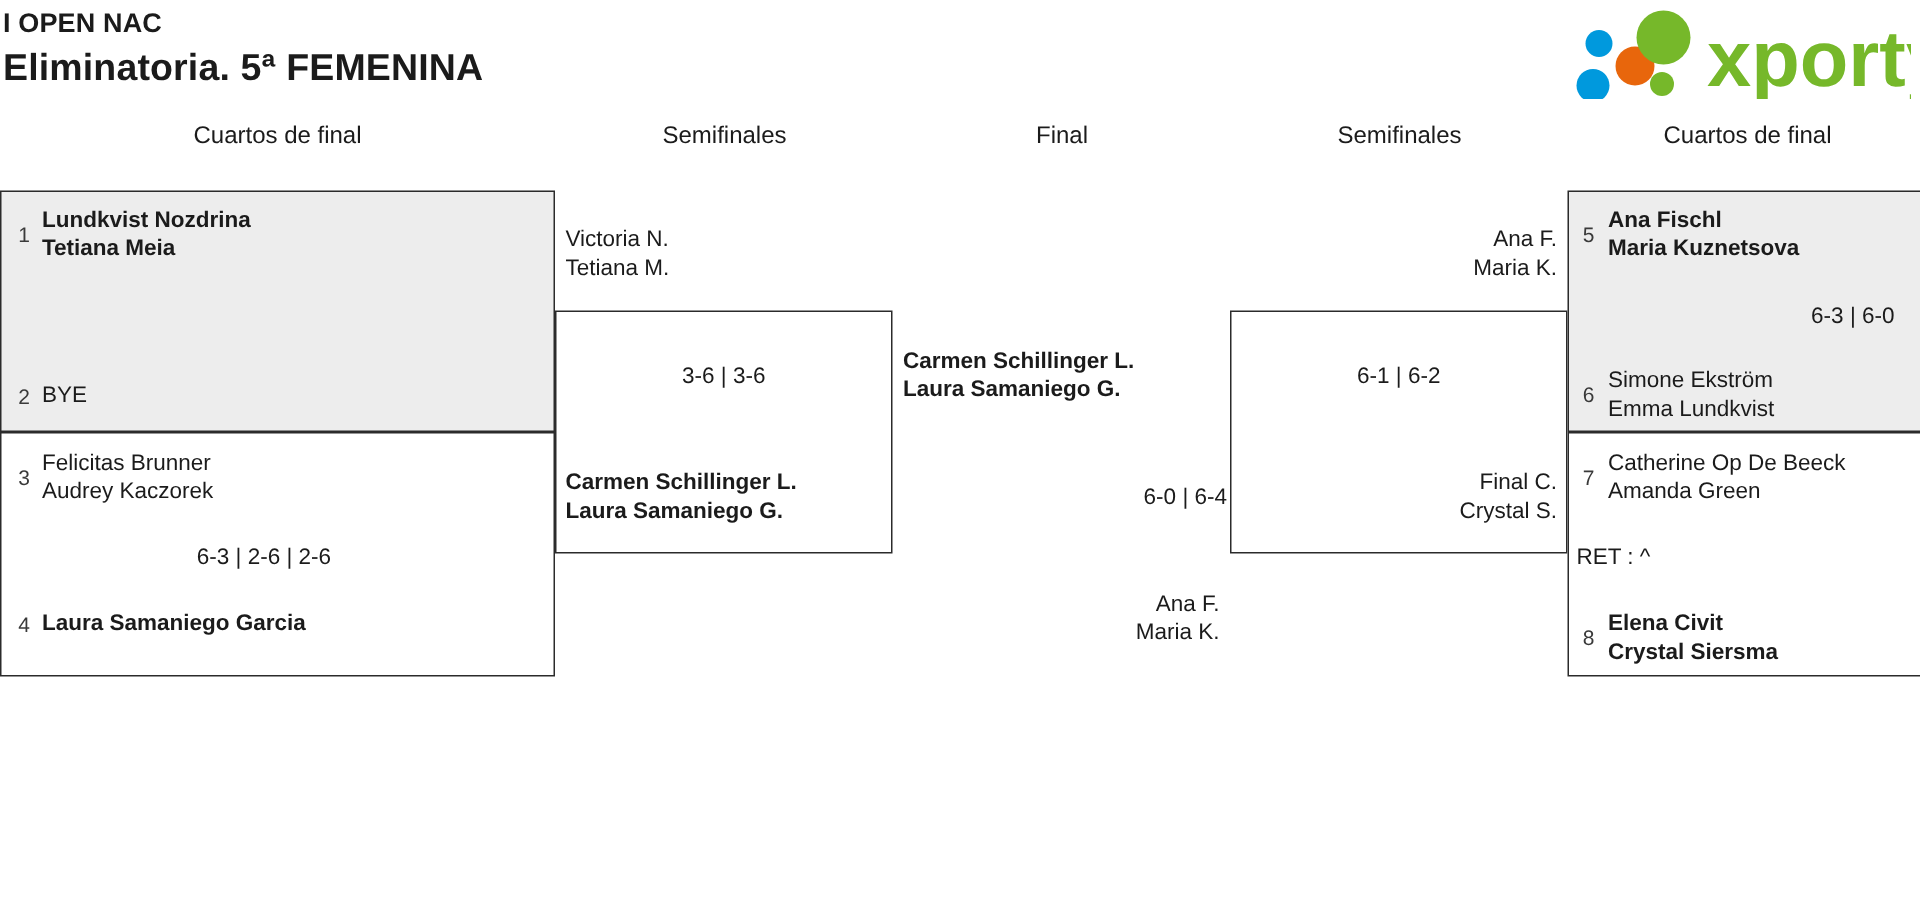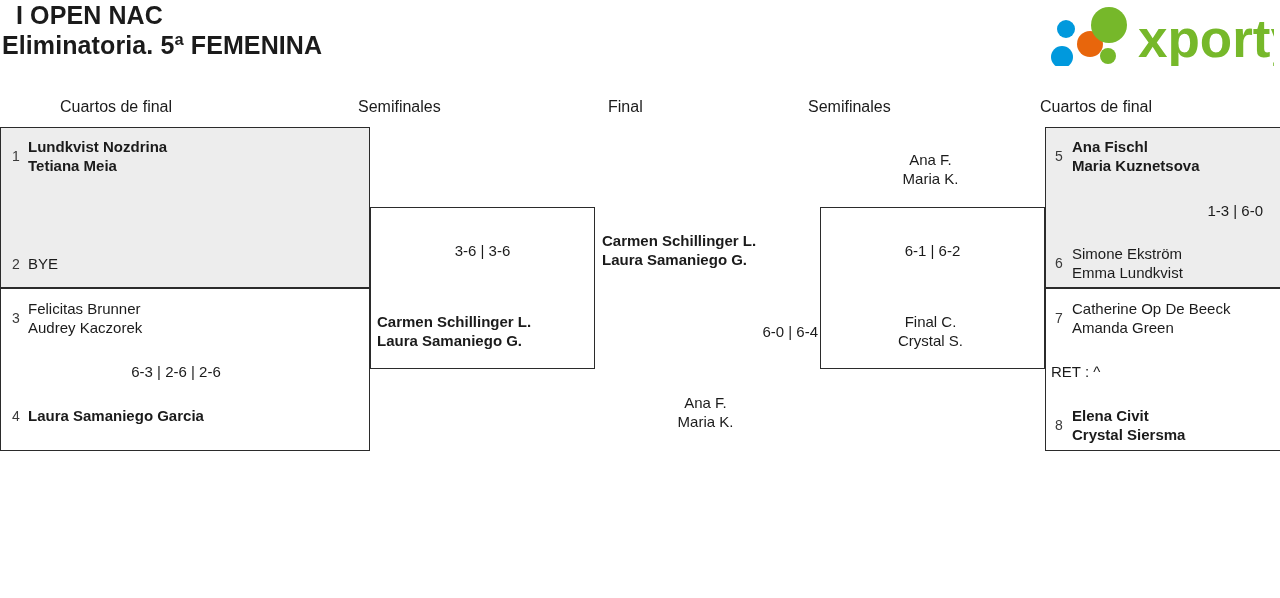--- a/index.html
+++ b/index.html
@@ -9,37 +9,37 @@
     background: #ffffff;
     font-family: "Liberation Sans", sans-serif;
     color: #1b1b1b;
     overflow: hidden;
   }
   #root { position: relative; width: 1280px; height: 598px; }
 
   
   .title-block { position: absolute; left: 0; top: 0; width: 700px; }
   .title-line1 {
-    font-size: 25px; font-weight: 700; line-height: 30px;
-    letter-spacing: .1px; padding-left: 16px;
+    font-size: 18px; font-weight: 700; line-height: 30px;
+    letter-spacing: .1px; padding-left: 2px;
   }
   .title-line2 {
     font-size: 25px; font-weight: 700; line-height: 30px;
     letter-spacing: .1px; padding-left: 2px;
   }
 
   
   .logo { position: absolute; right: 6px; top: 4px; width: 228px; height: 62px; }
   .logo svg { display: block; }
 
   
   .round-head {
-    position: absolute; top: 96px;
+    position: absolute; top: 80px;
     font-size: 16px; font-weight: 400; line-height: 22px;
-    text-align: left; white-space: nowrap;
+    text-align: center; white-space: nowrap;
   }
 
   
   .box {
     position: absolute;
     border: 1px solid #2b2b2b;
     background: #ffffff;
   }
   .box.shaded { background: #ededed; }
 
@@ -48,21 +48,21 @@
   .entrant .seed {
     position: absolute; left: 0; top: 50%;
     transform: translateY(-50%);
     font-size: 14px; color: #3a3a3a; font-weight: 400;
     width: 16px; text-align: center;
   }
   .entrant .names {
     font-size: 15px; line-height: 19px; color: #1b1b1b;
   }
   .entrant.win .names { font-weight: 700; }
-  .entrant.ralign { text-align: center; }
+  .entrant.ralign { text-align: right; }
 
   .score {
     position: absolute; white-space: nowrap;
     font-size: 15px; line-height: 19px; color: #1b1b1b;
   }
 
   .connector { position: absolute; background: #2b2b2b; }
 </style>
 </head>
 <body>
@@ -125,20 +125,26 @@
     </div>
   </div>
   <div class="score" style="left:0px;top:362px;width:352px;text-align:center;">6-3 | 2-6 | 2-6</div>
   <div class="entrant win" style="left:8px;top:406px;width:350px;">
     <span class="seed">4</span>
     <div class="names" style="margin-left:20px;">
       <div>Laura Samaniego Garcia</div>
     </div>
   </div>
 
+  <div class="entrant" style="left:377px;top:150px;width:215px;">
+    <div class="names">
+      <div>Victoria N.</div>
+      <div>Tetiana M.</div>
+    </div>
+  </div>
   <div class="score" style="left:372px;top:241px;width:221px;text-align:center;">3-6 | 3-6</div>
   <div class="entrant win" style="left:377px;top:312px;width:215px;">
     <div class="names">
       <div>Carmen Schillinger L.</div>
       <div>Laura Samaniego G.</div>
     </div>
   </div>
 
   <div class="entrant win" style="left:602px;top:231px;width:215px;">
     <div class="names">
@@ -168,21 +174,21 @@
     </div>
   </div>
 
   <div class="entrant win" style="left:1051px;top:137px;width:290px;">
     <span class="seed">5</span>
     <div class="names" style="margin-left:21px;">
       <div>Ana Fischl</div>
       <div>Maria Kuznetsova</div>
     </div>
   </div>
-  <div class="score" style="left:1051px;top:201px;width:212px;text-align:right;">1-3 | 6-0</div>
+  <div class="score" style="left:1051px;top:201px;width:212px;text-align:right;">6-3 | 6-0</div>
   <div class="entrant" style="left:1051px;top:244px;width:290px;">
     <span class="seed">6</span>
     <div class="names" style="margin-left:21px;">
       <div>Simone Ekström</div>
       <div>Emma Lundkvist</div>
     </div>
   </div>
 
   <div class="entrant" style="left:1051px;top:299px;width:290px;">
     <span class="seed">7</span>

